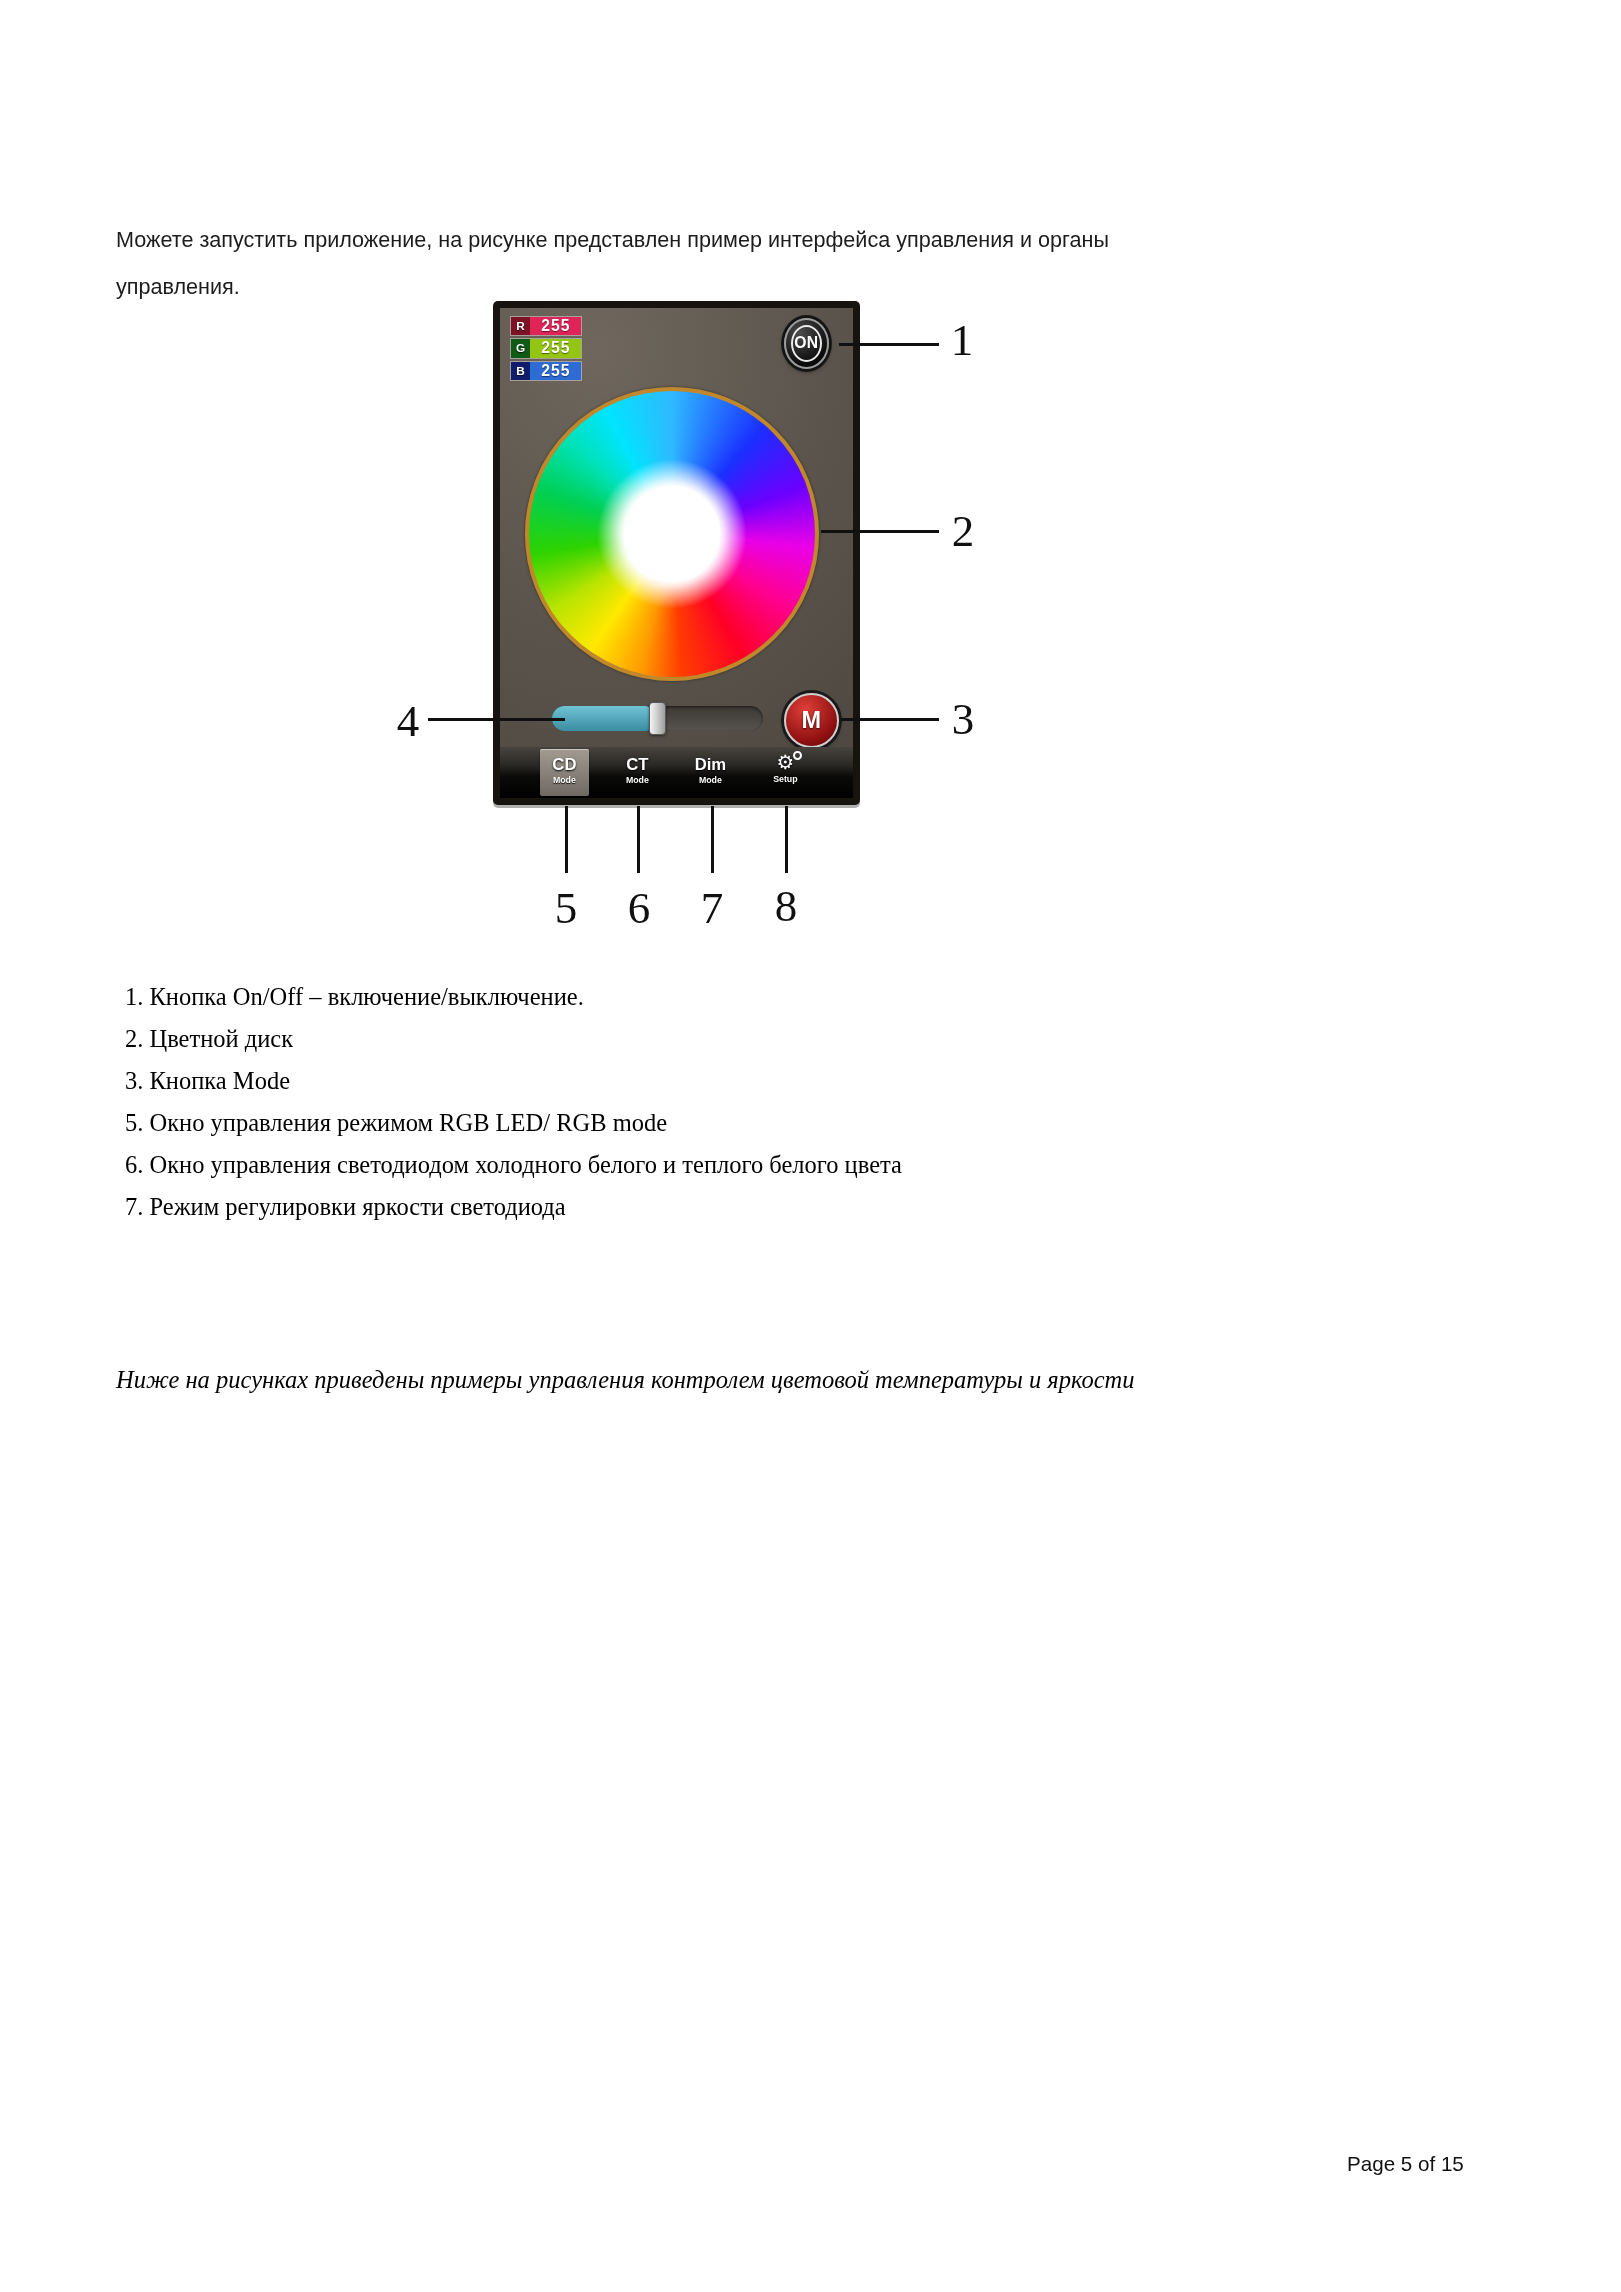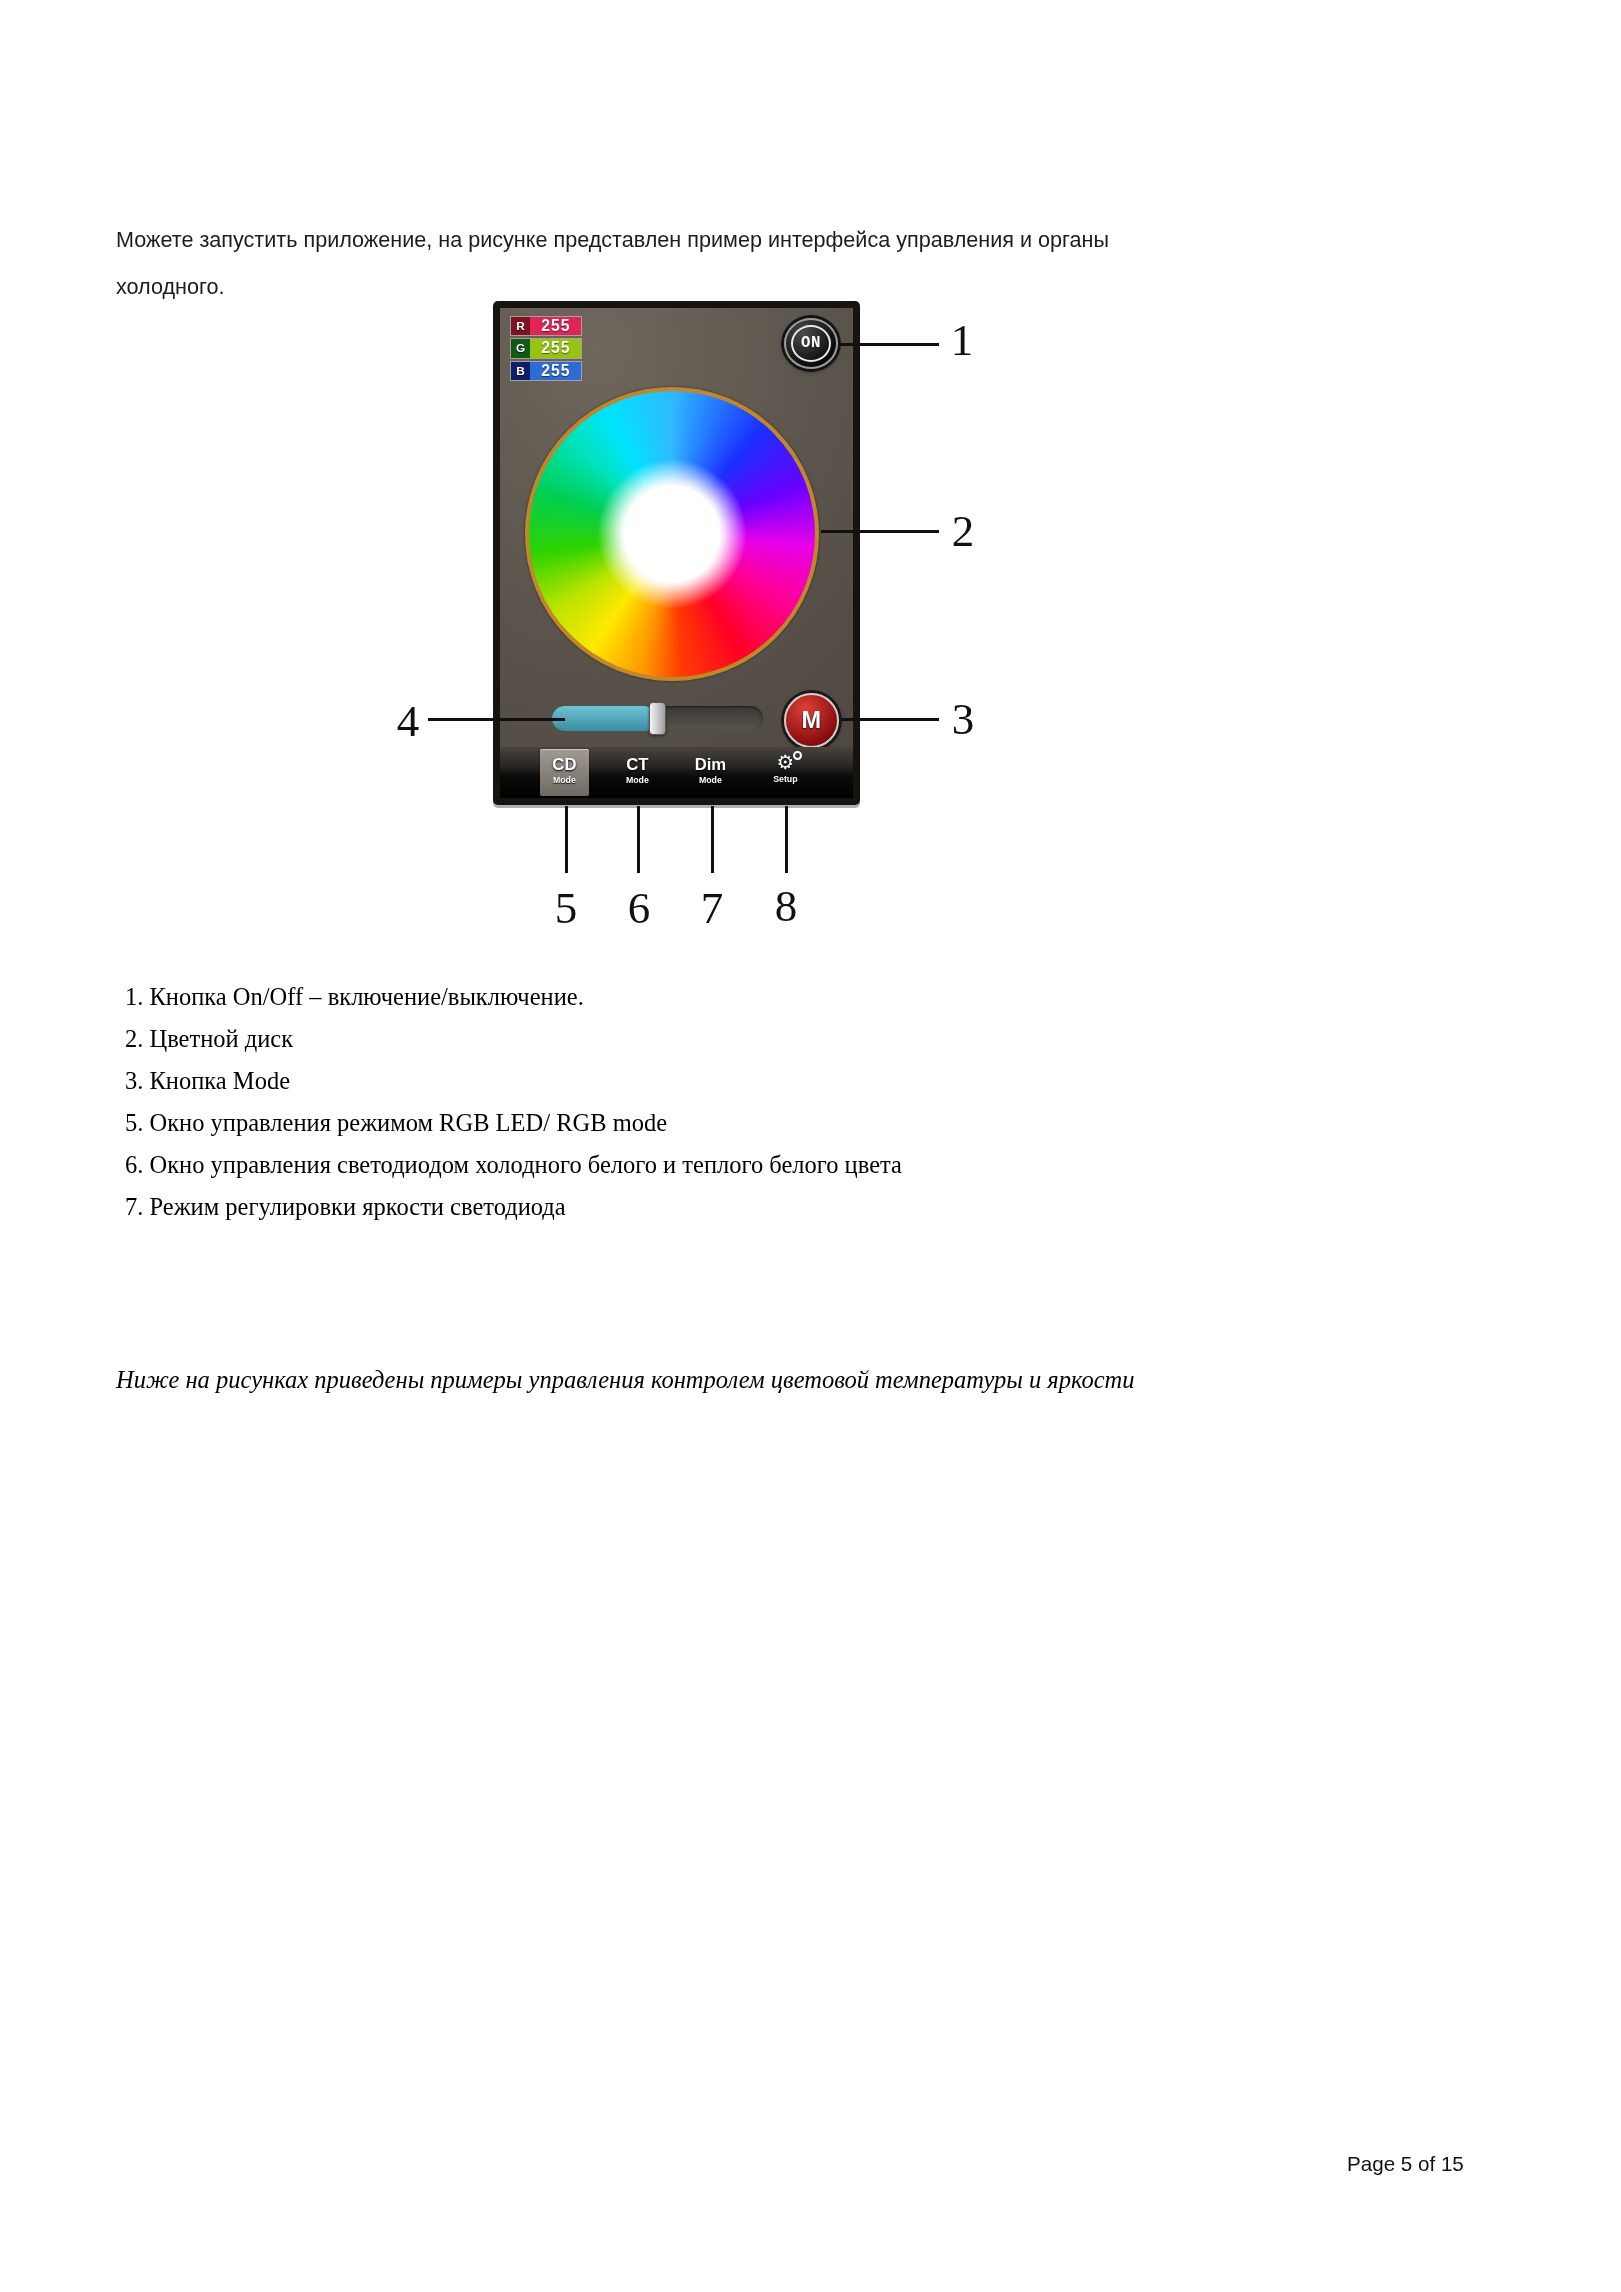--- a/index.html
+++ b/index.html
@@ -24,25 +24,25 @@
 
   
   .rgb-panel{position:absolute;left:9.8px;top:7.8px;}
   .rgb-row{display:flex;height:18.6px;margin-bottom:2px;border:1px solid rgba(255,255,255,.4);}
   .rgb-chip{width:19.6px;color:#fff;font-weight:bold;font-size:11.8px;line-height:18.6px;text-align:center;
             text-shadow:0 1px 1px rgba(0,0,0,.7);}
   .rgb-val{width:51px;color:#fff;font-weight:bold;font-size:15.7px;line-height:18.6px;text-align:center;
            letter-spacing:1px;text-shadow:0 1px 1px rgba(0,0,0,.5);}
 
   
-  .on-btn{position:absolute;left:284px;top:9.8px;width:54px;height:51px;border-radius:50%;
+  .on-btn{position:absolute;left:284px;top:9.8px;width:45px;height:51px;border-radius:50%;
           box-sizing:border-box;border:2.9px solid #9b9b9b;
           background:radial-gradient(circle at 35% 28%,#4c4c4c,#0a0a0a 72%);
           box-shadow:0 0 0 2.9px #141414,0 2px 4.9px rgba(0,0,0,.7);
-          display:flex;align-items:center;justify-content:center;font-family:Liberation Mono, monospace;}
+          display:flex;align-items:center;justify-content:center;}
   .on-btn::before{content:"";position:absolute;inset:4.9px;border:2px solid #e9e9e9;border-radius:50%;}
   .on-label{color:#fff;font-weight:bold;font-size:15.7px;letter-spacing:0.5px;position:relative;}
 
   
   .wheel{position:absolute;left:25.5px;top:79px;width:294px;height:294px;border-radius:50%;
          box-sizing:border-box;border:4.9px solid #c0872b;
          box-shadow:0 0 2.9px rgba(0,0,0,.5);
          background:
            radial-gradient(circle,#ffffff 0 23.5%,rgba(255,255,255,.85) 26%,rgba(255,255,255,0) 37%),
            conic-gradient(from 0deg,
@@ -89,21 +89,21 @@
   .cnum{position:absolute;transform:translate(-50%,-50%);font-family:"Liberation Serif",serif;
         font-size:45px;line-height:1;color:#101010;}
 </style>
 </head>
 <body>
 
 <div class="page">
 
   <div class="intro">
     <div>Можете запустить приложение, на рисунке представлен пример интерфейса управления и органы</div>
-    <div>холодного.</div>
+    <div>управления.</div>
   </div>
 
   <div class="phone">
     <div class="screen">
 
       <div class="rgb-panel">
         <div class="rgb-row">
           <div class="rgb-chip" style="background: rgb(124, 18, 36);">R</div>
           <div class="rgb-val" style="background: rgb(224, 36, 88);">255</div>
         </div>

